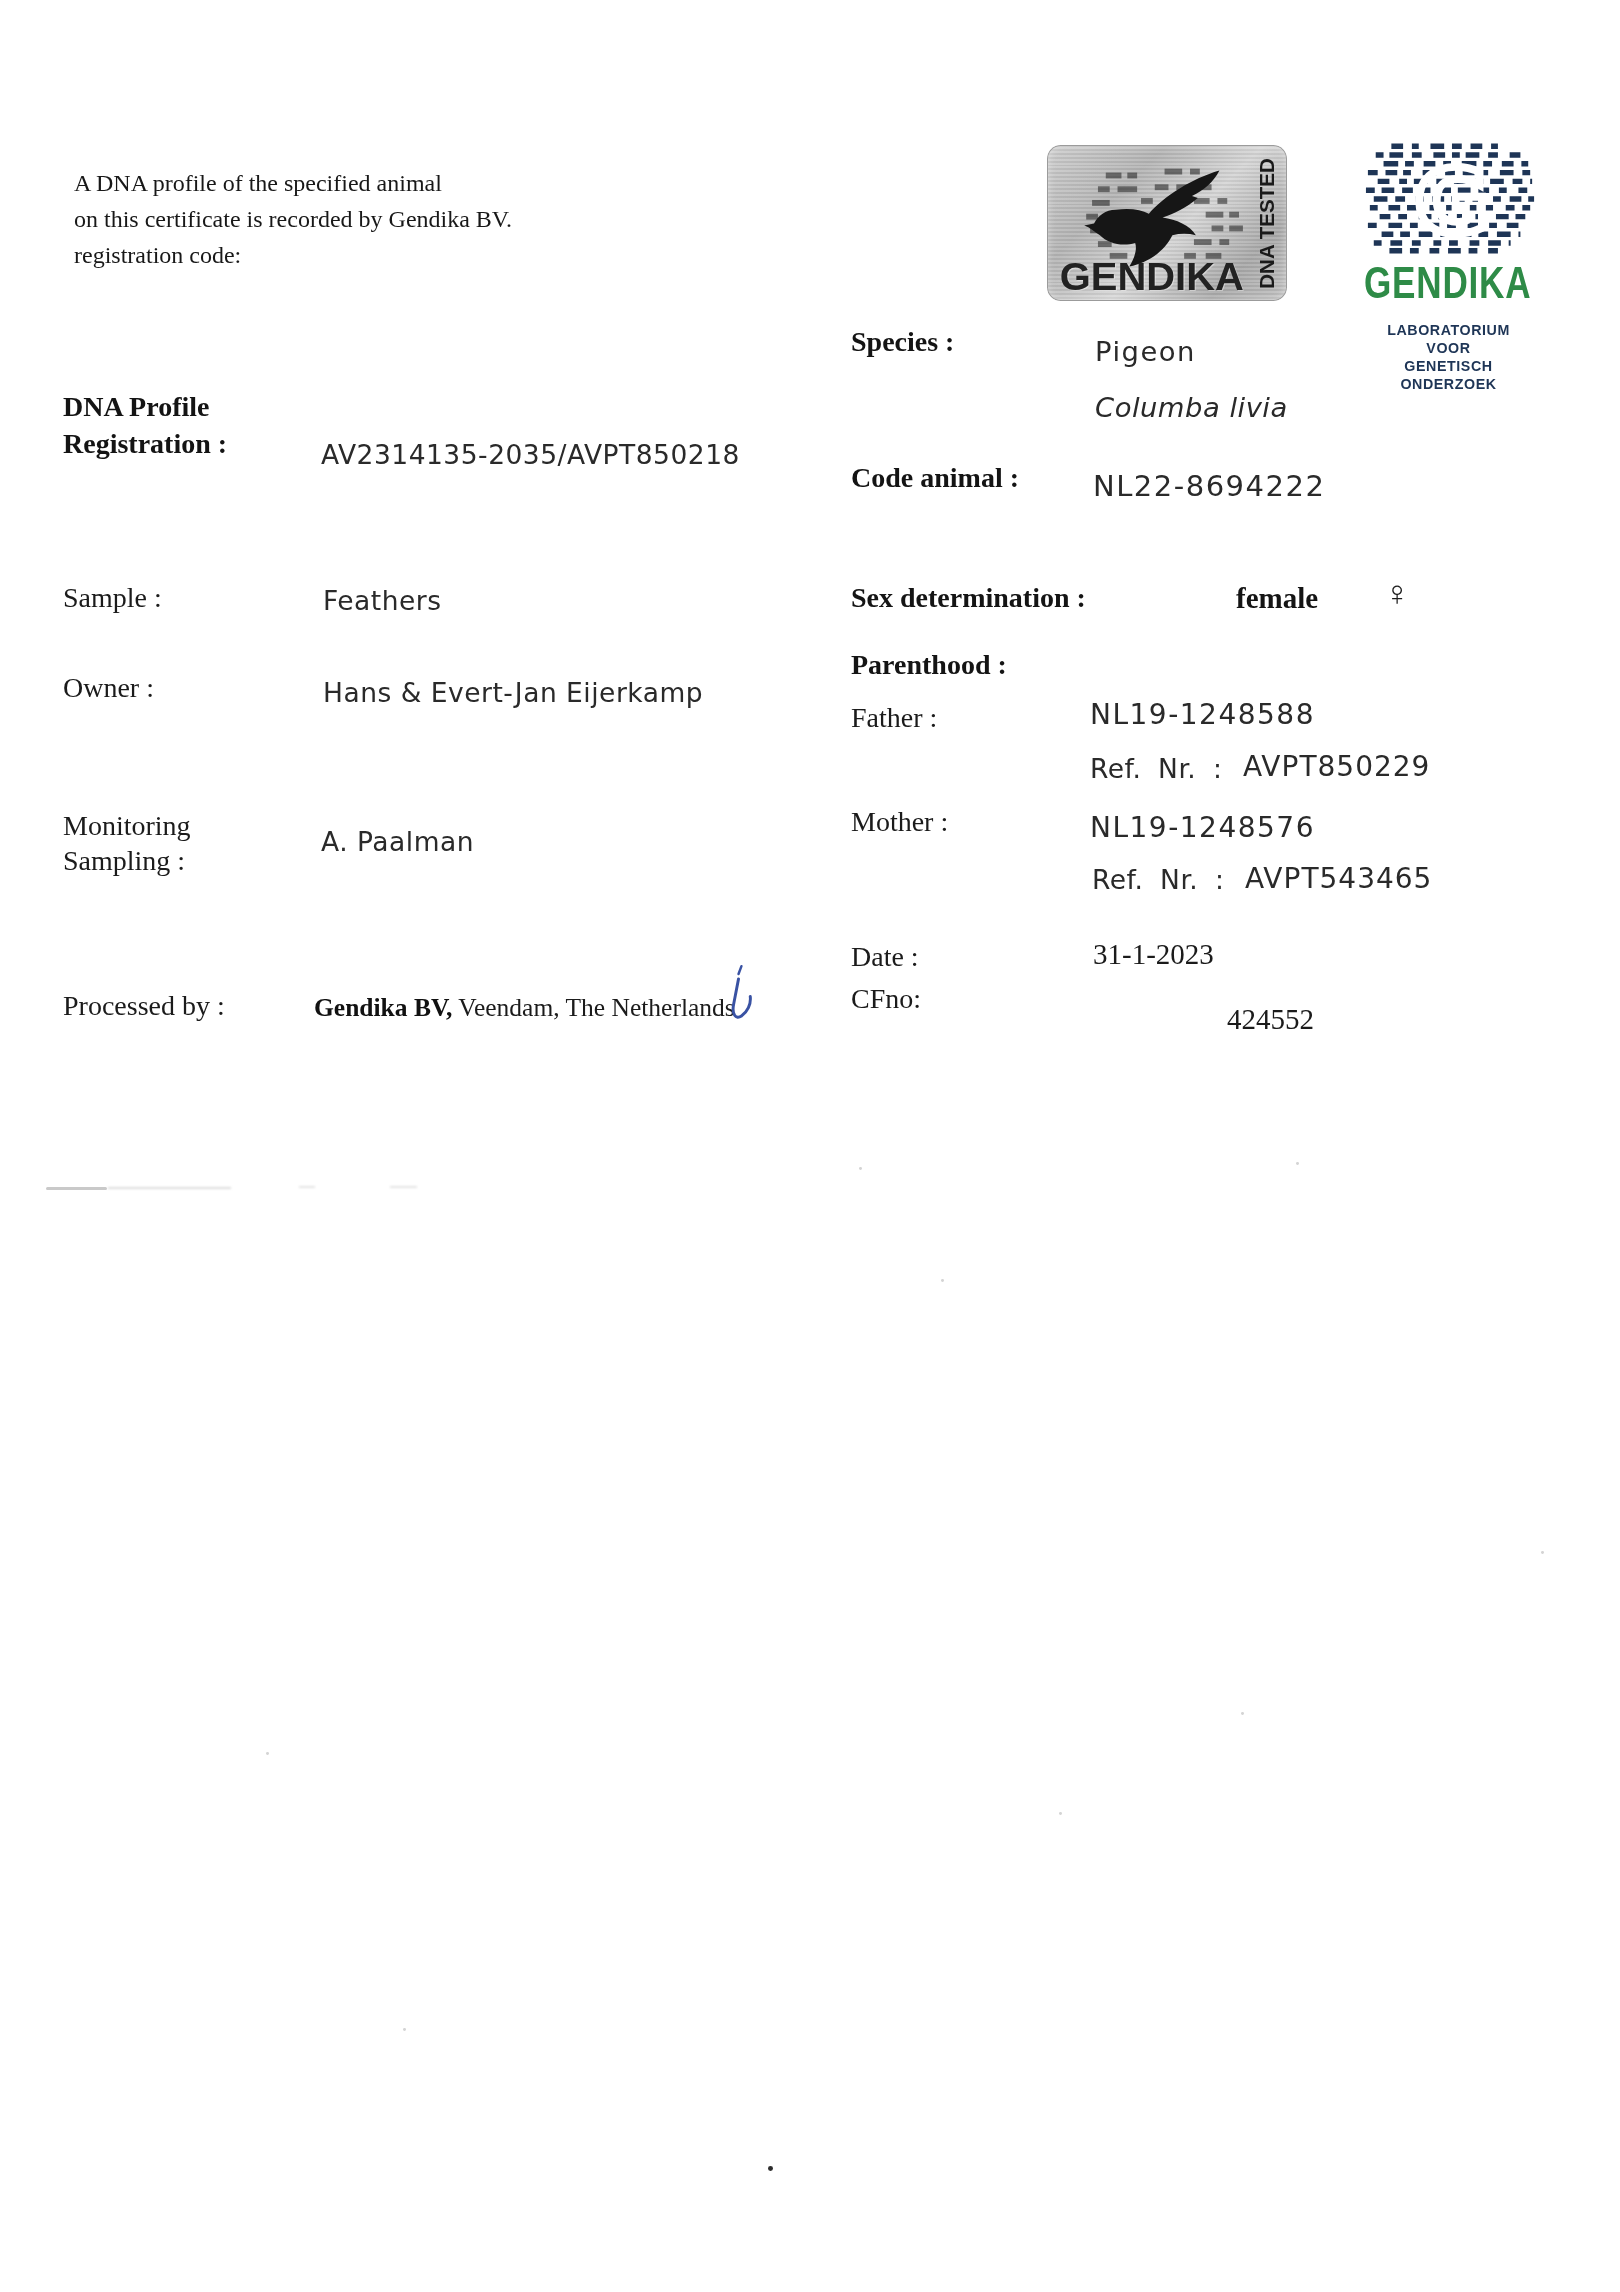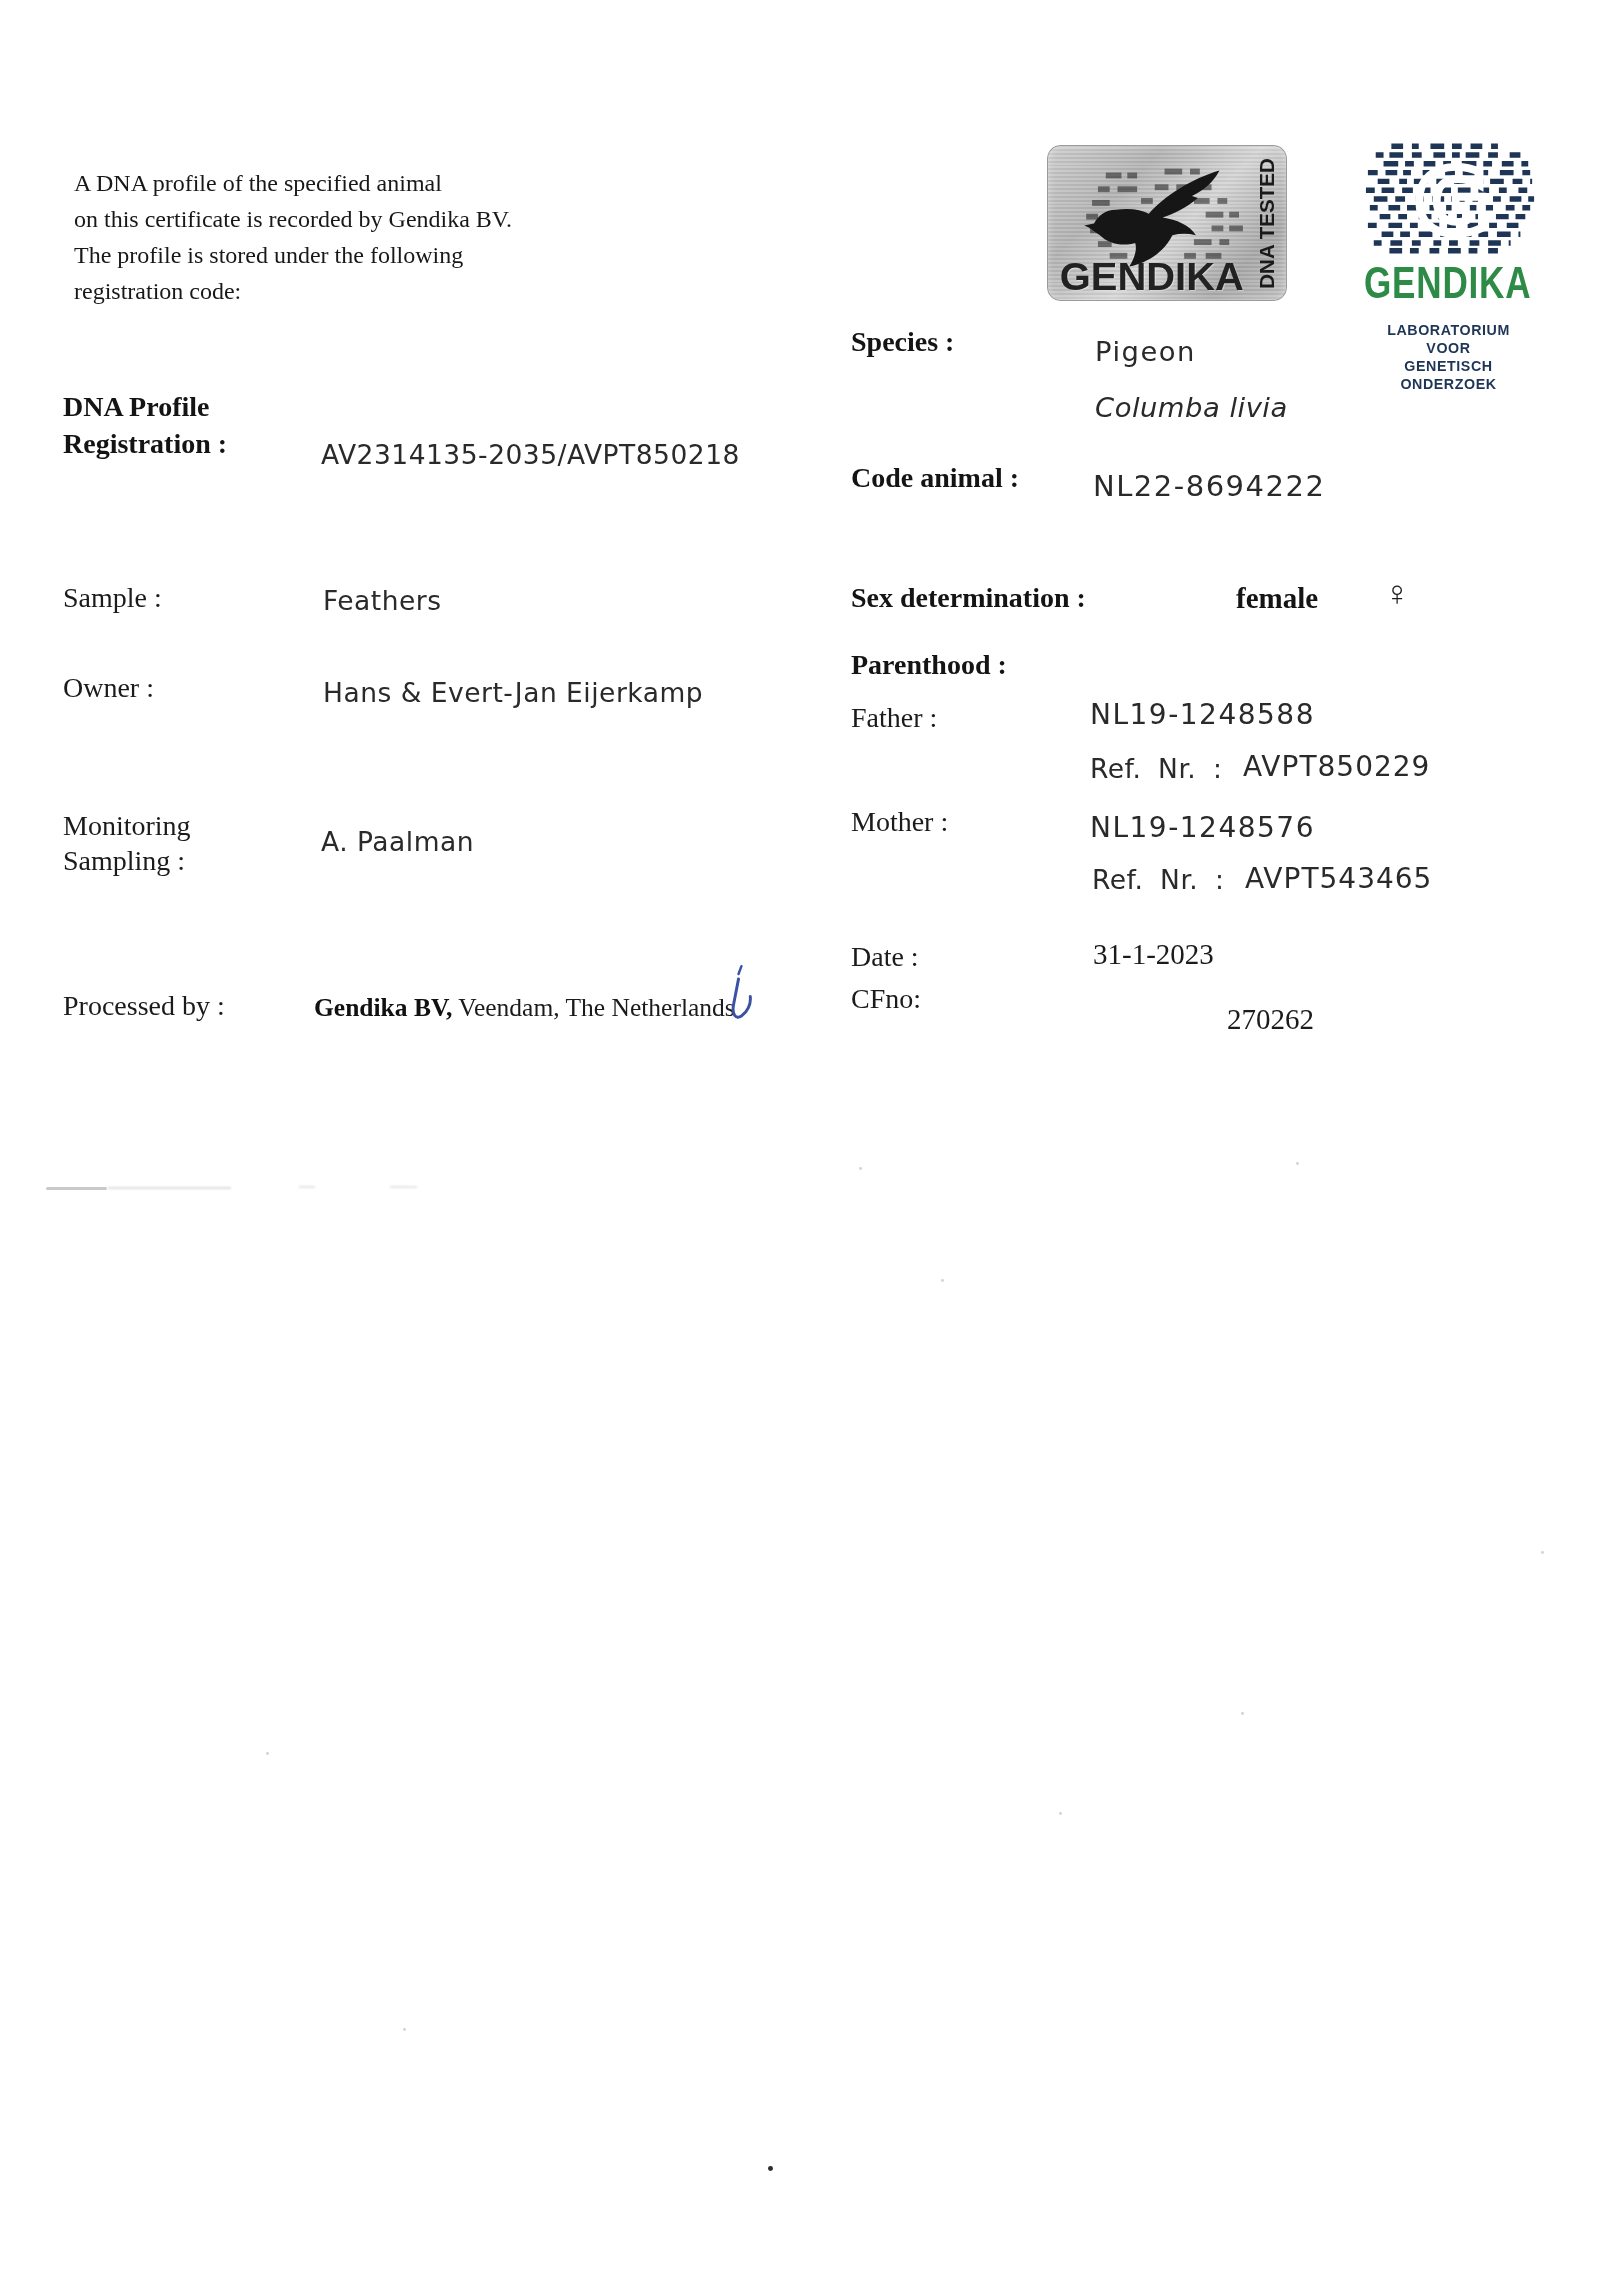--- a/index.html
+++ b/index.html
@@ -65,21 +65,20 @@
 </style>
 </head>
 <body>
 
 <div class="page">
 
 
   <div class="abs intro" style="left:74px; top:165px; width:647px;">
     <div>A DNA profile of the specified animal</div>
     <div>on this certificate is recorded by Gendika BV.</div>
-    <div>The profile is stored under the following</div>
     <div>registration code:</div>
   </div>
 
   <div class="abs stamp">
     <svg width="240" height="156" viewBox="0 0 245 159">
       <g fill="#1f1f1f" opacity="0.55">
         <rect x="60" y="28" width="16" height="6"></rect>
           <rect x="82" y="28" width="10" height="6"></rect>
         <rect x="120" y="24" width="18" height="6"></rect>
           <rect x="146" y="24" width="10" height="6"></rect>
@@ -192,21 +191,21 @@
 
   <div class="abs lbl" style="left:851px; top:806px;">Mother :</div>
   <div class="abs hand hand-lg" style="left:1090px; top:811px; font-size:28px;">NL19-1248576</div>
   <div class="abs hand ref-lbl" style="left:1092px; top:864px;">Ref. Nr. :</div>
   <div class="abs hand" style="left:1245px; top:862px; font-size:28px; letter-spacing:1px;">AVPT543465</div>
 
   <div class="abs lbl" style="left:851px; top:941px;">Date :</div>
   <div class="abs serif-val" style="left:1093px; top:938px;">31-1-2023</div>
 
   <div class="abs lbl" style="left:851px; top:983px;">CFno:</div>
-  <div class="abs serif-val" style="left:1227px; top:1003px;">270262</div>
+  <div class="abs serif-val" style="left:1227px; top:1003px;">424552</div>
 
   <div class="art hline" style="left:46px;  top:1187px; width:61px;"></div>
   <div class="art hline2" style="left:108px; top:1187px; width:123px;"></div>
   <div class="art hline3" style="left:299px; top:1186px; width:15.7px;"></div>
   <div class="art hline3" style="left:390px; top:1186px; width:26.5px;"></div>
   <div class="art dot-dark" style="left:768px; top:2166px;"></div>
   <div class="art speck" style="left:1296px; top:1162px;"></div>
   <div class="art speck" style="left:941px;  top:1279px;"></div>
   <div class="art speck" style="left:1241px; top:1712px;"></div>
   <div class="art speck" style="left:1541px; top:1551px;"></div>

